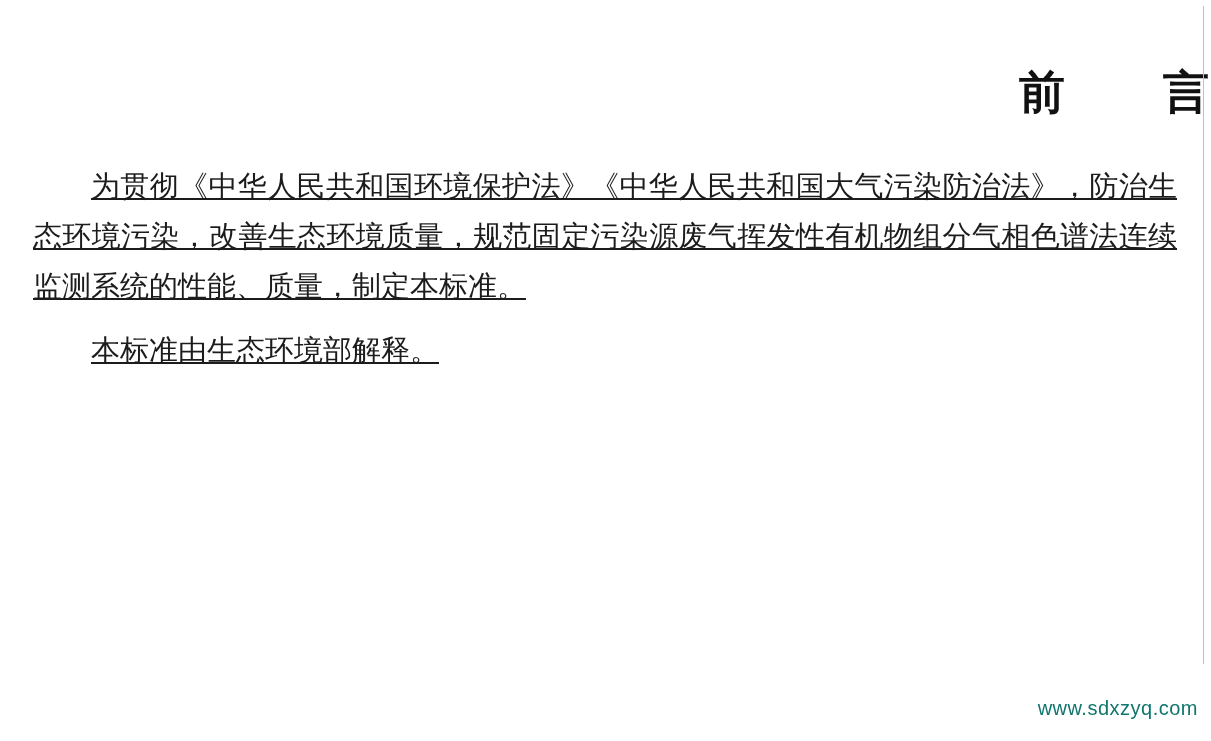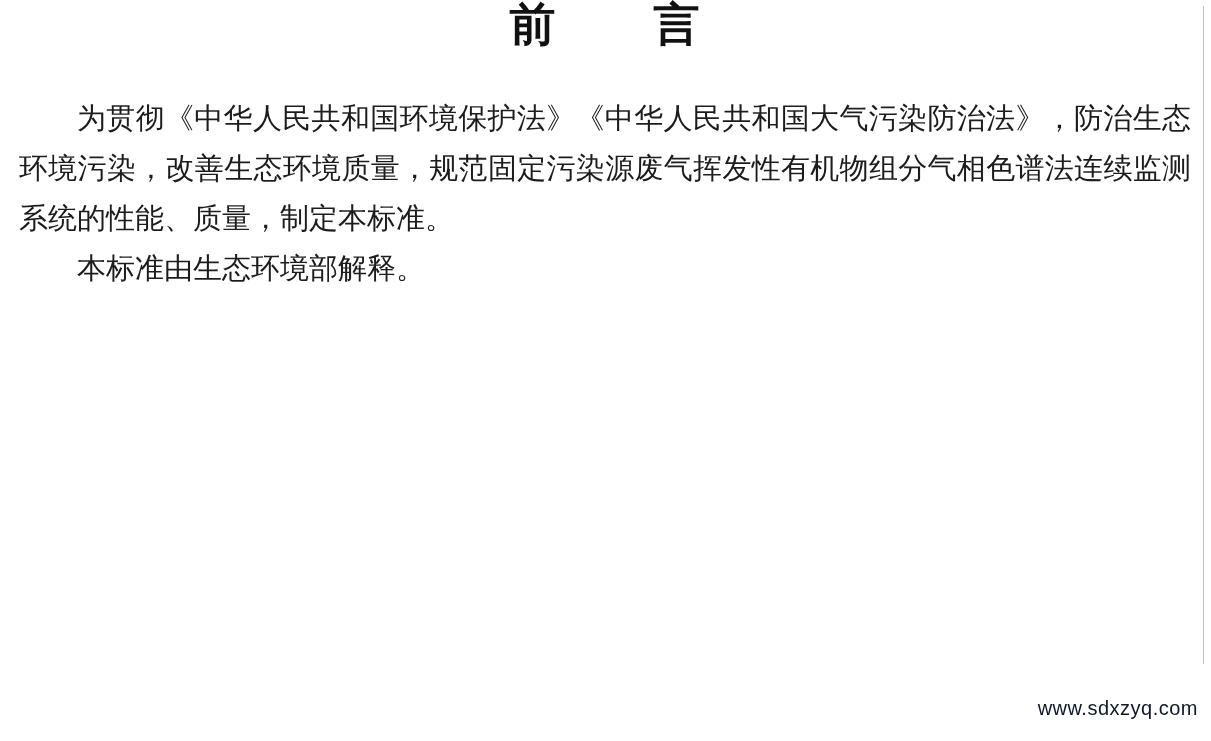--- a/index.html
+++ b/index.html
@@ -11,55 +11,57 @@
     position: relative;
     width: 1211px;
     height: 741px;
     background: #ffffff;
     overflow: hidden;
     font-family: "Liberation Serif", "DejaVu Serif", serif;
     color: #1c1c1c;
   }
   .page-title {
     margin: 0;
-    text-align: center;
+    padding-top: 68px;
+    text-align: right;
     font-family: "Liberation Sans", "DejaVu Sans", sans-serif;
     font-weight: 700;
     font-size: 46px;
     line-height: 48px;
     letter-spacing: 2px;
     color: #111111;
   }
   .foreword-body {
     margin-top: 45px;
     padding: 0 20px 0 19px;
     font-size: 29px;
     line-height: 50px;
     text-align: justify;
   }
   .foreword-body p {
-    margin: 0;
+    margin: 14px;
     text-indent: 2em;
+    text-decoration: underline;
   }
   .page-edge-line {
     position: absolute;
     left: 1203px;
     top: 6px;
     width: 1px;
     height: 658px;
     background: #bcc1c6;
   }
   .watermark {
     position: absolute;
     right: 13px;
     bottom: 21px;
     font-family: "Liberation Sans", "DejaVu Sans", sans-serif;
     font-size: 20px;
     letter-spacing: 0.5px;
-    color: #0f172a;
+    color: #0f766e;
   }
 </style>
 </head>
 <body>
 
 <div class="page">
 
   <h1 class="page-title">前　　言</h1>
 
   <section class="foreword-body">

